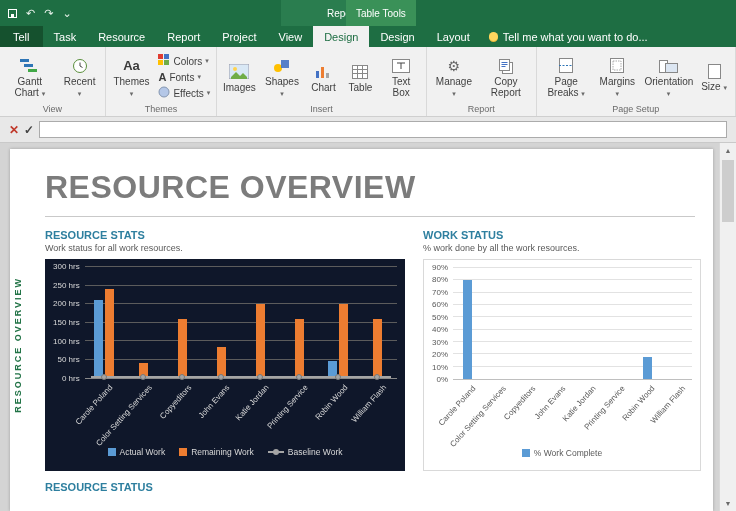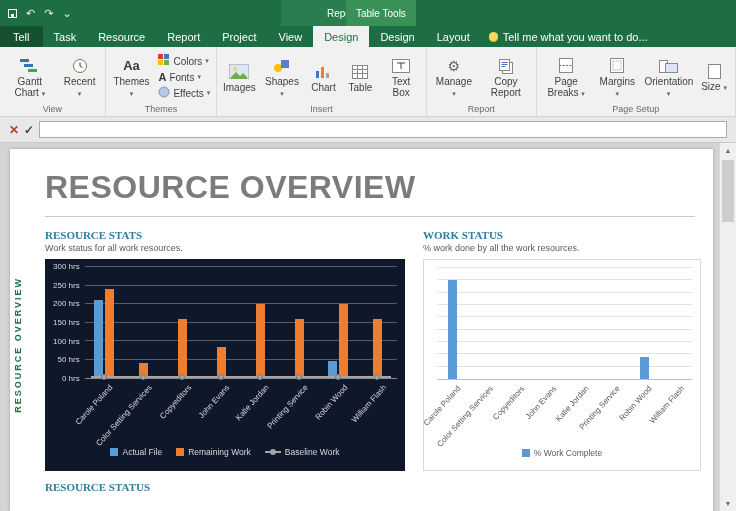--- a/index.html
+++ b/index.html
@@ -54,21 +54,21 @@
   .page-gutter { flex:1; padding:6px 6px 0 10px; }
   .page { position:relative; background:#fff; height:362px; overflow:hidden;
     box-shadow:0 0 3px rgba(0,0,0,0.25); }
   .vlabel { position:absolute; left:3px; top:128px; writing-mode:vertical-rl;
     transform:rotate(180deg); font-size:9px; font-weight:bold; letter-spacing:2px; color:#217346; }
   .ptitle-wrap { margin:20px 18px 0 35px; border-bottom:1px solid #c9c9c9; padding-bottom:10px; }
   .ptitle { font-size:32px; font-weight:bold; color:#7c7c7c; letter-spacing:0.5px; }
   .sections { display:flex; gap:18px; margin:12px 12px 0 35px; }
   .col-left { width:360px; flex:0 0 360px; }
   .col-right { flex:1; min-width:0; }
-  .sec-title { font-size:11px; font-weight:bold; color:#2e7f9f;font-family:Liberation Serif, serif; }
+  .sec-title { font-size:11px; font-weight:bold; color:#2e7f9f; }
   .sec-sub { font-size:9px; color:#595959; margin:2px 0 6px; }
   .rs-bottom { margin:10px 0 0 35px; }
 
   
   .chart { display:grid; grid-template-columns:auto 1fr; grid-template-rows:112px 64px 18px;
     column-gap:5px; padding:8px 8px 4px; height:212px; overflow:hidden; }
   .chart-dark { background:#0f172a; }
   .chart-light { background:#fff; border:1px solid #d9d9d9; }
   .ylabels { grid-row:1; grid-column:1; display:flex; flex-direction:column;
     justify-content:space-between; text-align:right; margin:-4px 0; }
@@ -413,37 +413,49 @@
                 <div class="xlab">
                   <span>Robin Wood</span>
                 </div>
                 <div class="xlab">
                   <span>William Flash</span>
                 </div>
               </div>
             <div class="legend">
                 <div class="legend-item">
                   <span class="legend-swatch" style="background: rgb(91, 155, 213);"></span>
-                  <span>Actual File</span>
+                  <span>Actual Work</span>
                 </div>
                 <div class="legend-item">
                   <span class="legend-swatch" style="background: rgb(237, 125, 49);"></span>
                   <span>Remaining Work</span>
                 </div>
                 <div class="legend-item">
                   <span class="legend-line" style="background: rgb(165, 165, 165);"></span>
                   <span>Baseline Work</span>
                 </div>
               </div>
           </div>
         </div>
         <div class="col-right">
           <div class="sec-title">WORK STATUS</div>
           <div class="sec-sub">% work done by all the work resources.</div>
           <div class="chart chart-light" id="chart-1">
+            <div class="ylabels">
+                <div class="ytick">90%</div>
+                <div class="ytick">80%</div>
+                <div class="ytick">70%</div>
+                <div class="ytick">60%</div>
+                <div class="ytick">50%</div>
+                <div class="ytick">40%</div>
+                <div class="ytick">30%</div>
+                <div class="ytick">20%</div>
+                <div class="ytick">10%</div>
+                <div class="ytick">0%</div>
+              </div>
             <div class="plot">
                 <div class="gridline" style="bottom: 100%;"></div>
                 <div class="gridline" style="bottom: 88.8889%;"></div>
                 <div class="gridline" style="bottom: 77.7778%;"></div>
                 <div class="gridline" style="bottom: 66.6667%;"></div>
                 <div class="gridline" style="bottom: 55.5556%;"></div>
                 <div class="gridline" style="bottom: 44.4444%;"></div>
                 <div class="gridline" style="bottom: 33.3333%;"></div>
                 <div class="gridline" style="bottom: 22.2222%;"></div>
                 <div class="gridline" style="bottom: 11.1111%;"></div>

